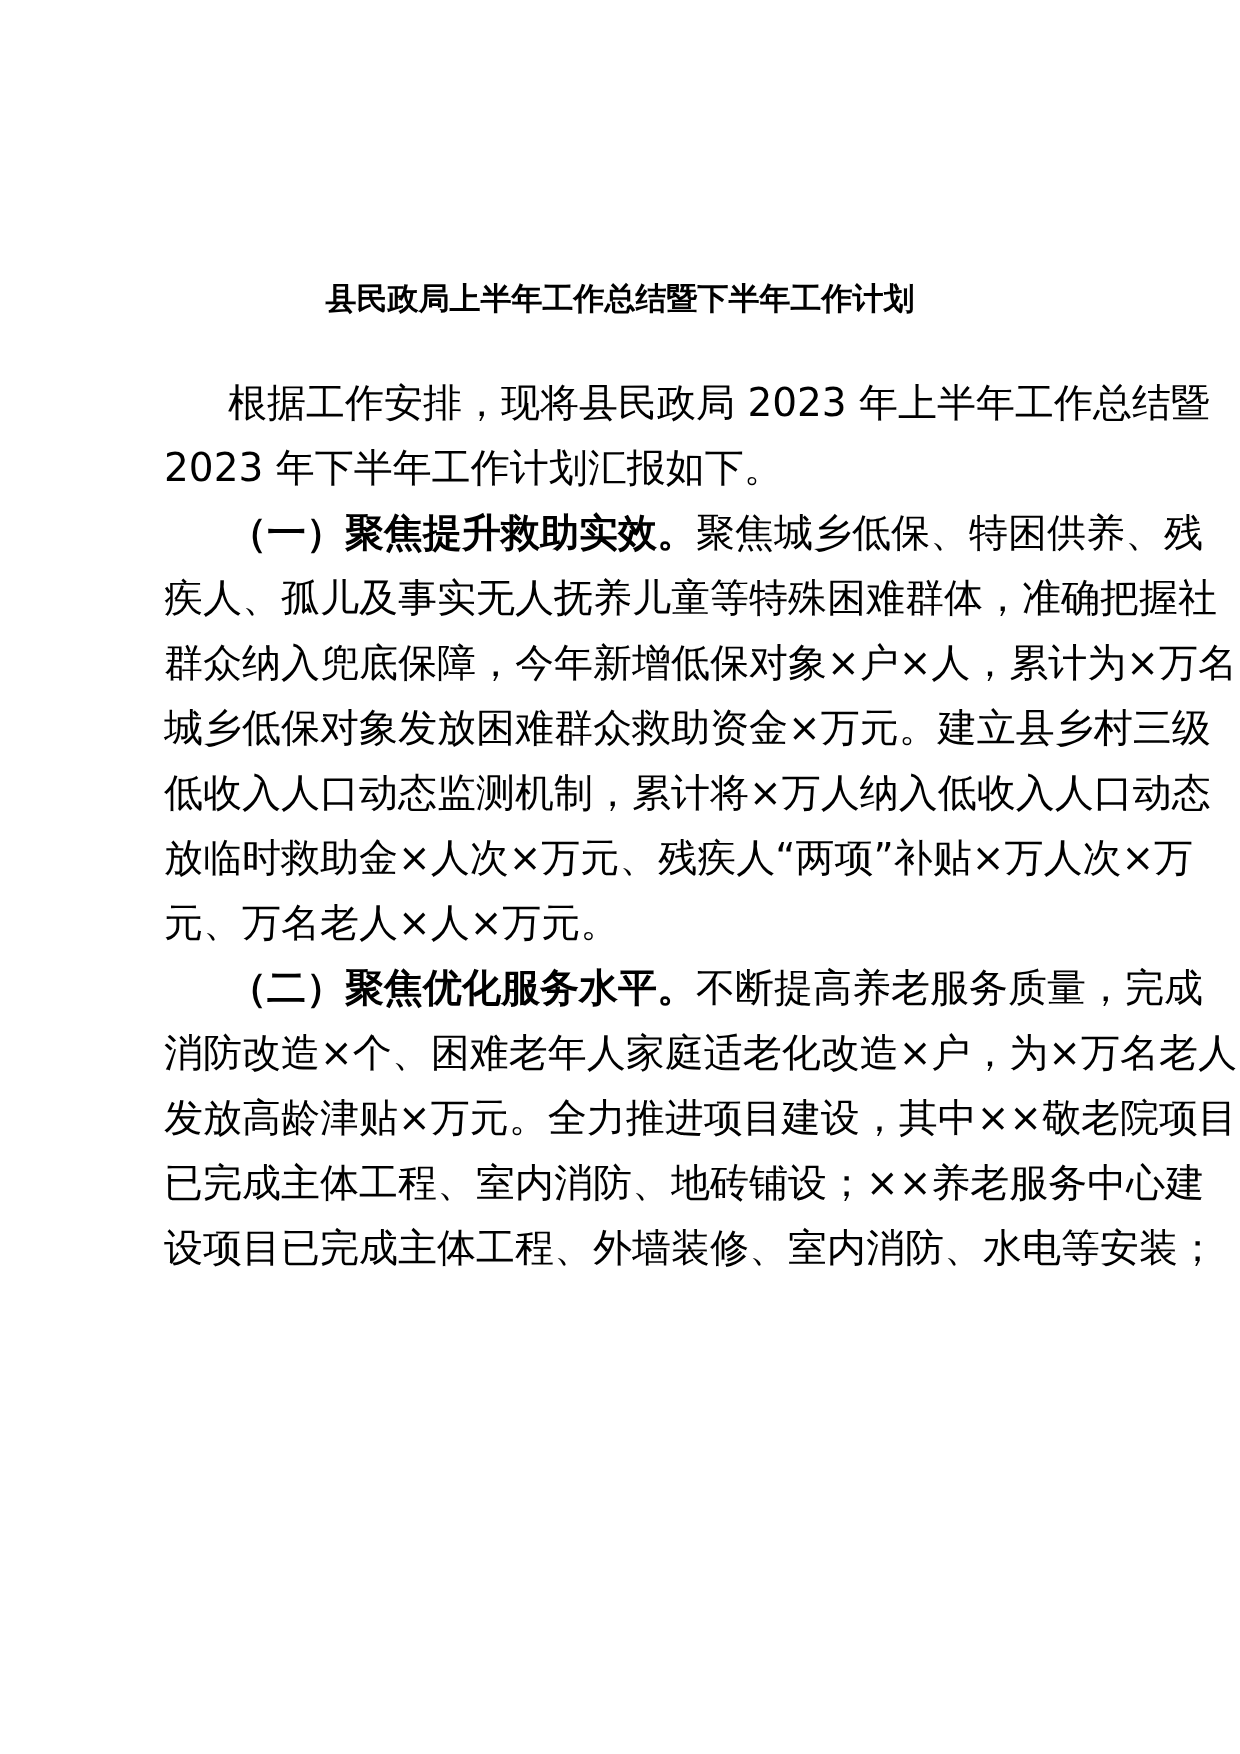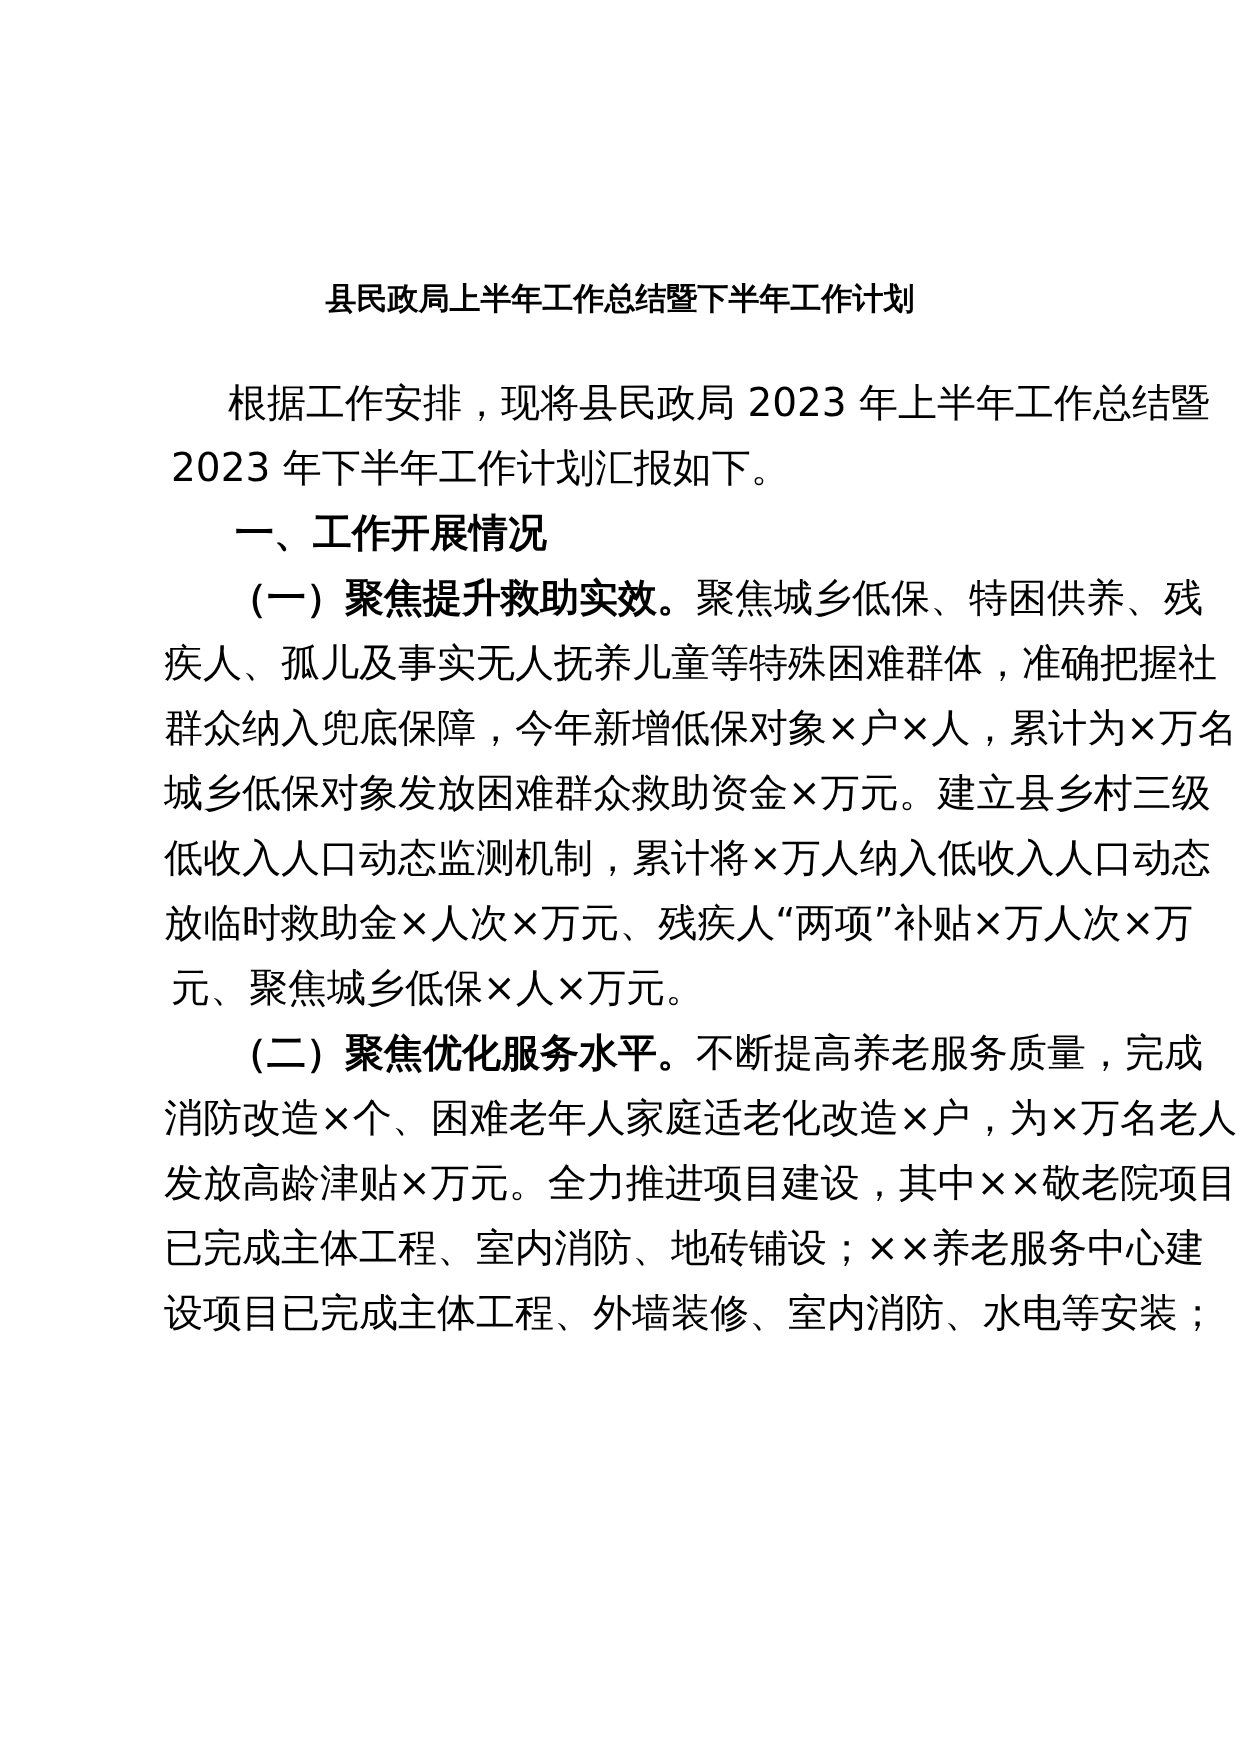--- a/index.html
+++ b/index.html
@@ -4,43 +4,42 @@
 <style>
   html, body { margin: 0; padding: 0; background: #ffffff; }
   body { width: 1240px; height: 1754px; position: relative; overflow: hidden;
          font-family: "DejaVu Sans", "Liberation Sans", sans-serif; color: #000; }
   .page { position: absolute; left: 0; top: 0; width: 1240px; height: 1754px; background: #fff; }
   .title { position: absolute; left: 0; width: 1240px; top: 278px; text-align: center;
            font-size: 31px; font-weight: bold; letter-spacing: 0px; line-height: 40px; }
   .body { position: absolute; left: 164px; width: 916px; top: 370px; }
   .line { height: 65px; line-height: 65px; font-size: 39px; white-space: nowrap;
           text-align: justify; text-align-last: justify; }
-  .line.last { text-align-last: left; margin-left: 7px; }
+  .line.last { text-align-last: left; }
   .indent { padding-left: 64px; }
   .b { font-weight: bold; }
 </style>
 </head>
 <body>
 
 <div class="page">
   <div class="title">县民政局上半年工作总结暨下半年工作计划</div>
 
   <div class="body">
     <div class="line indent">根据工作安排，现将县民政局 2023 年上半年工作总结暨</div>
     <div class="line last">2023 年下半年工作计划汇报如下。</div>
 
-    <div class="line last indent b">一、工作开展情况</div>
 
     <div class="line indent"><span class="b">（一）聚焦提升救助实效。</span><span>聚焦城乡低保、特困供养、残</span></div>
     <div class="line">疾人、孤儿及事实无人抚养儿童等特殊困难群体，准确把握社</div>
     <div class="line">群众纳入兜底保障，今年新增低保对象×户×人，累计为×万名</div>
     <div class="line">城乡低保对象发放困难群众救助资金×万元。建立县乡村三级</div>
     <div class="line">低收入人口动态监测机制，累计将×万人纳入低收入人口动态</div>
     <div class="line">放临时救助金×人次×万元、残疾人“两项”补贴×万人次×万</div>
-    <div class="line last">元、聚焦城乡低保×人×万元。</div>
+    <div class="line last">元、万名老人×人×万元。</div>
 
     <div class="line indent"><span class="b">（二）聚焦优化服务水平。</span><span>不断提高养老服务质量，完成</span></div>
     <div class="line">消防改造×个、困难老年人家庭适老化改造×户，为×万名老人</div>
     <div class="line">发放高龄津贴×万元。全力推进项目建设，其中××敬老院项目</div>
     <div class="line">已完成主体工程、室内消防、地砖铺设；××养老服务中心建</div>
     <div class="line">设项目已完成主体工程、外墙装修、室内消防、水电等安装；</div>
   </div>
 </div>
 
 </body></html>

